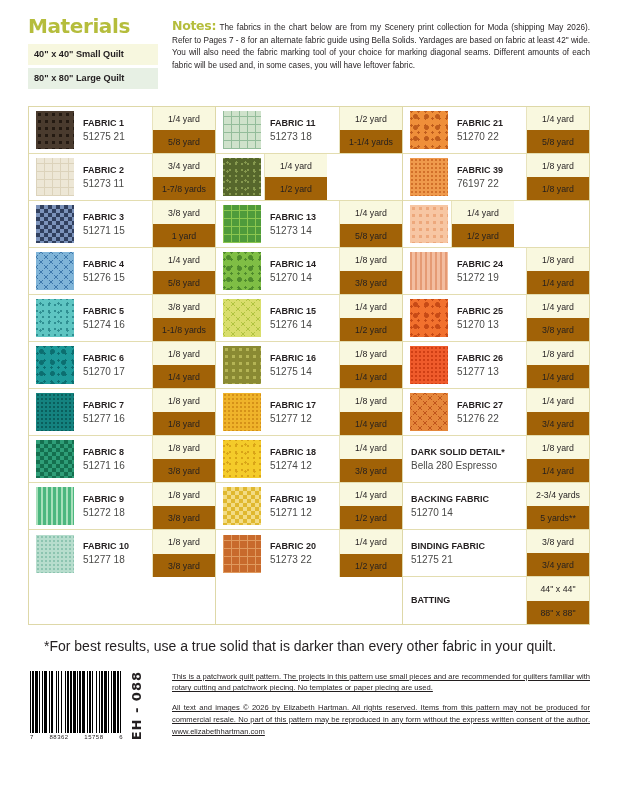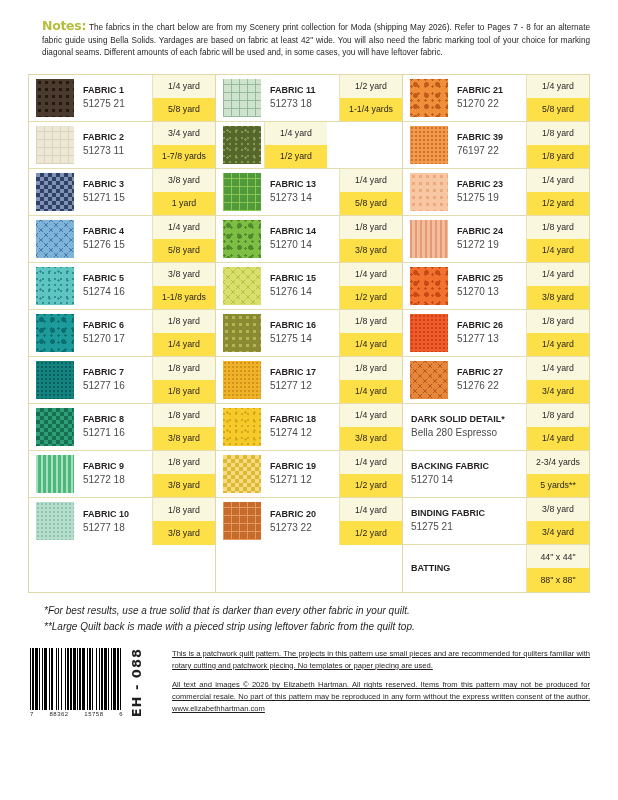--- a/index.html
+++ b/index.html
@@ -142,27 +142,26 @@
     flex: 1 1 50%;
     display: flex;
     align-items: center;
     justify-content: center;
     font-size: 8.8px;
     color: #231f20;
     text-align: center;
     white-space: nowrap;
   }
   .yard.small-q { background: #f9f8df; }
-  .yard.large-q { background: #fde047; }
+  .yard.large-q { background: #a16207; }
 
   
   #footnotes {
     margin: 10px 28px 0 44px;
-    font-size: 10px;
-    font-style: italic;
+    font-size: 14px;
     line-height: 1.65;
     color: #231f20;
   }
 
   
   #bottom {
     display: flex;
     margin: 12px 28px 0 30px;
   }
   #barcode-block {
@@ -201,20 +200,25 @@
     text-align: justify;
     color: #231f20;
   }
   #legal p { margin: 0 0 8px 0; text-decoration: underline; }
   #legal p:last-child { margin-bottom: 0; }
 </style>
 </head>
 <body>
 
 <div id="header">
+  <div id="header-left">
+    <div id="materials-title">Materials</div>
+    <div class="size-chip" id="size-small">40" x 40" Small Quilt</div>
+    <div class="size-chip" id="size-large">80" x 80" Large Quilt</div>
+  </div>
   <div id="header-right">
     <div id="notes-body"><span id="notes-label">Notes:</span><span> The fabrics in the chart below are from my Scenery print collection for Moda (shipping May 2026). Refer to Pages 7 - 8 for an alternate fabric guide using Bella Solids. Yardages are based on fabric at least 42" wide. You will also need the fabric marking tool of your choice for marking diagonal seams. Different amounts of each fabric will be used and, in some cases, you will have leftover fabric.</span></div>
   </div>
 </div>
 
 <div id="fabric-table">
     <div class="tcol">
       <div class="frow">
         <div class="swatch-cell">
           <div class="swatch" style="background: rgb(74, 59, 46);">
@@ -544,24 +548,20 @@
           <div class="yard small-q">1/8 yard</div>
           <div class="yard large-q">1/8 yard</div>
         </div>
       </div>
       <div class="frow">
         <div class="swatch-cell">
           <div class="swatch" style="background: rgb(247, 198, 163);">
             <div class="dots" style="background-image: radial-gradient(rgb(237, 168, 124) 1.7px, transparent 1.8px); background-size: 7px 7px;"></div>
           </div>
         </div>
-        <div class="name-cell">
-          <div class="fab-name">FABRIC 23</div>
-          <div class="fab-sku">51275 19</div>
-        </div>
         <div class="yard-cell">
           <div class="yard small-q">1/4 yard</div>
           <div class="yard large-q">1/2 yard</div>
         </div>
       </div>
       <div class="frow">
         <div class="swatch-cell">
           <div class="swatch" style="background: rgb(243, 189, 160);">
             <div class="dots" style="background-image: repeating-linear-gradient(90deg, rgb(229, 154, 116) 0px, rgb(229, 154, 116) 2px, transparent 2px, transparent 5px);"></div>
           </div>
@@ -657,21 +657,20 @@
         <div class="yard-cell">
           <div class="yard small-q">44" x 44"</div>
           <div class="yard large-q">88" x 88"</div>
         </div>
       </div>
     </div>
   </div>
 
 <div id="footnotes">
     <div>*For best results, use a true solid that is darker than every other fabric in your quilt.</div>
-    <div>**Large Quilt back is made with a pieced strip using leftover fabric from the quilt top.</div>
   </div>
 
 <div id="bottom">
   <div id="barcode-block">
     <div>
       <div id="barcode" style="width: 93px;">
           <div style="position: absolute; top: 0px; bottom: 0px; background: rgb(0, 0, 0); left: 0px; width: 1px;"></div>
           <div style="position: absolute; top: 0px; bottom: 0px; background: rgb(0, 0, 0); left: 2px; width: 2px;"></div>
           <div style="position: absolute; top: 0px; bottom: 0px; background: rgb(0, 0, 0); left: 5px; width: 3px;"></div>
           <div style="position: absolute; top: 0px; bottom: 0px; background: rgb(0, 0, 0); left: 9px; width: 1px;"></div>

